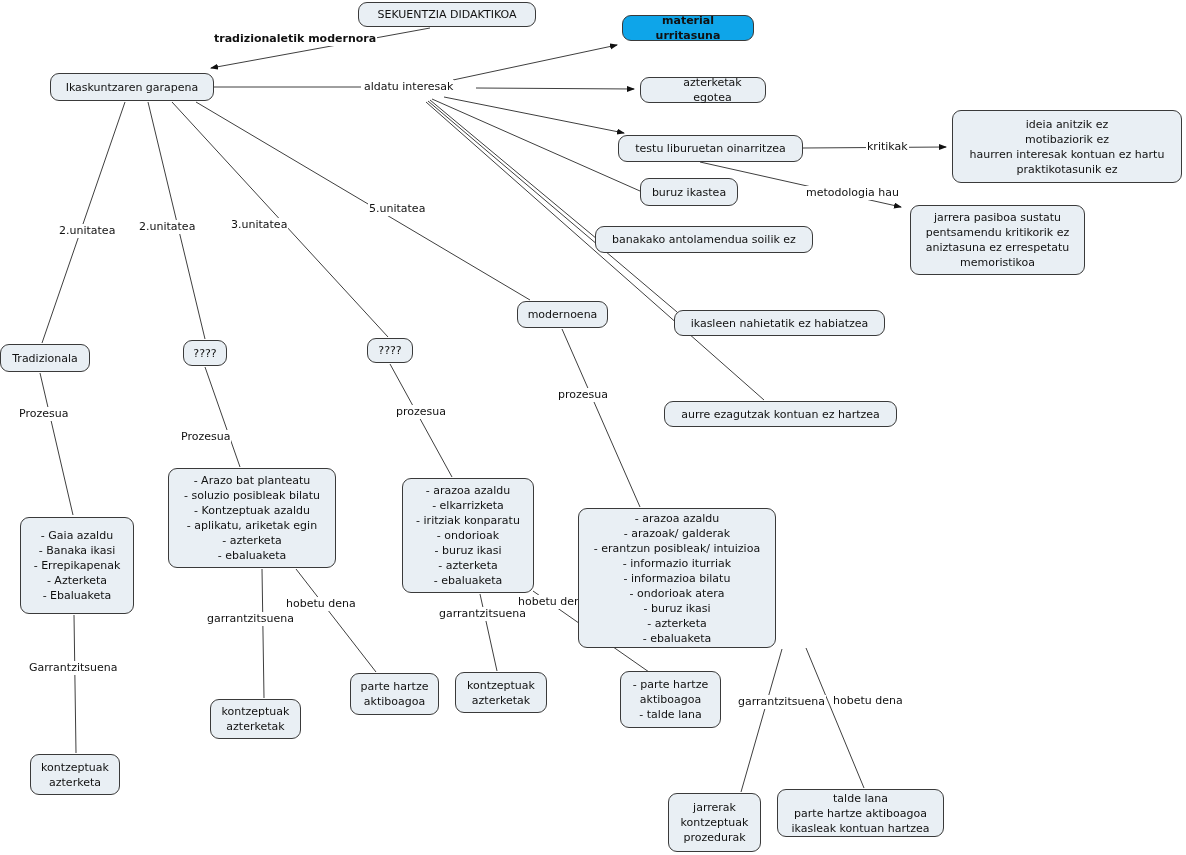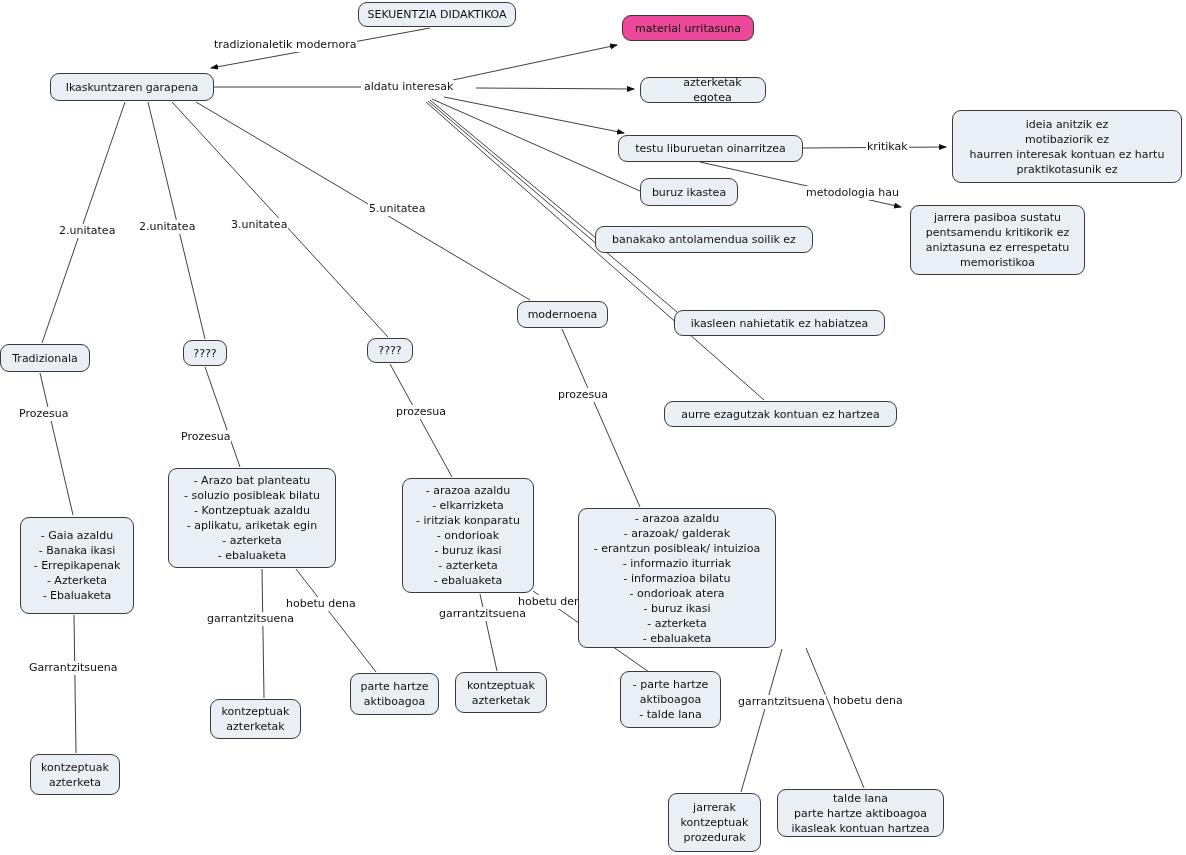--- a/index.html
+++ b/index.html
@@ -80,23 +80,23 @@
       <line x1="562" y1="329" x2="640" y2="507" stroke="#3f3f3f" stroke-width="1"></line>
       <line x1="74" y1="615" x2="76" y2="753" stroke="#3f3f3f" stroke-width="1"></line>
       <line x1="262" y1="569" x2="264" y2="698" stroke="#3f3f3f" stroke-width="1"></line>
       <line x1="296" y1="569" x2="376" y2="672" stroke="#3f3f3f" stroke-width="1"></line>
       <line x1="480" y1="594" x2="497" y2="671" stroke="#3f3f3f" stroke-width="1"></line>
       <line x1="533" y1="591" x2="649" y2="672" stroke="#3f3f3f" stroke-width="1"></line>
       <line x1="782" y1="649" x2="741" y2="792" stroke="#3f3f3f" stroke-width="1"></line>
       <line x1="806" y1="648" x2="864" y2="788" stroke="#3f3f3f" stroke-width="1"></line>
     </svg>
   <div id="node-layer">
-      <div class="node" style="left: 358px; top: 2px; width: 158px; height: 25px; background: rgb(233, 239, 244); border-color: rgb(58, 58, 58);">SEKUENTZIA DIDAKTIKOA</div>
+      <div class="node" style="left: 358px; top: 2px; width: 178px; height: 25px; background: rgb(233, 239, 244); border-color: rgb(58, 58, 58);">SEKUENTZIA DIDAKTIKOA</div>
       <div class="node" style="left: 50px; top: 73px; width: 164px; height: 28px; background: rgb(233, 239, 244); border-color: rgb(58, 58, 58);">Ikaskuntzaren garapena</div>
-      <div class="node" style="left: 622px; top: 15px; width: 132px; height: 26px; background: #ec4899; border-color: rgb(58, 58, 58);">material urritasuna</div>
+      <div class="node" style="left: 622px; top: 15px; width: 132px; height: 26px; background: #0ea5e9; border-color: rgb(58, 58, 58); font-weight: bold;">material urritasuna</div>
       <div class="node" style="left: 640px; top: 77px; width: 126px; height: 26px; background: rgb(233, 239, 244); border-color: rgb(58, 58, 58); padding-left: 24px;">azterketak egotea</div>
       <div class="node" style="left: 618px; top: 135px; width: 185px; height: 27px; background: rgb(233, 239, 244); border-color: rgb(58, 58, 58);">testu liburuetan oinarritzea</div>
       <div class="node" style="left: 952px; top: 110px; width: 230px; height: 73px; background: rgb(233, 239, 244); border-color: rgb(58, 58, 58);">ideia anitzik ez
 motibaziorik ez
 haurren interesak kontuan ez hartu
 praktikotasunik ez</div>
       <div class="node" style="left: 640px; top: 178px; width: 98px; height: 28px; background: rgb(233, 239, 244); border-color: rgb(58, 58, 58);">buruz ikastea</div>
       <div class="node" style="left: 910px; top: 205px; width: 175px; height: 70px; background: rgb(233, 239, 244); border-color: rgb(58, 58, 58);">jarrera pasiboa sustatu
 pentsamendu kritikorik ez
 aniztasuna ez errespetatu
@@ -147,21 +147,21 @@
 aktiboagoa
 - talde lana</div>
       <div class="node" style="left: 668px; top: 793px; width: 93px; height: 59px; background: rgb(233, 239, 244); border-color: rgb(58, 58, 58);">jarrerak
 kontzeptuak
 prozedurak</div>
       <div class="node" style="left: 777px; top: 789px; width: 167px; height: 48px; background: rgb(233, 239, 244); border-color: rgb(58, 58, 58);">talde lana
 parte hartze aktiboagoa
 ikasleak kontuan hartzea</div>
     </div>
   <div id="label-layer">
-      <span class="edge-label" style="left: 213px; top: 38px;">tradizionaletik modernora</span>
+      <span class="edge-label" style="left: 213px; top: 32px; font-weight: bold;">tradizionaletik modernora</span>
       <span class="edge-label" style="left: 363px; top: 80px;">aldatu interesak</span>
       <span class="edge-label" style="left: 866px; top: 140px;">kritikak</span>
       <span class="edge-label" style="left: 805px; top: 186px;">metodologia hau</span>
       <span class="edge-label" style="left: 58px; top: 224px;">2.unitatea</span>
       <span class="edge-label" style="left: 138px; top: 220px;">2.unitatea</span>
       <span class="edge-label" style="left: 230px; top: 218px;">3.unitatea</span>
       <span class="edge-label" style="left: 368px; top: 202px;">5.unitatea</span>
       <span class="edge-label" style="left: 18px; top: 407px;">Prozesua</span>
       <span class="edge-label" style="left: 180px; top: 430px;">Prozesua</span>
       <span class="edge-label" style="left: 395px; top: 405px;">prozesua</span>

